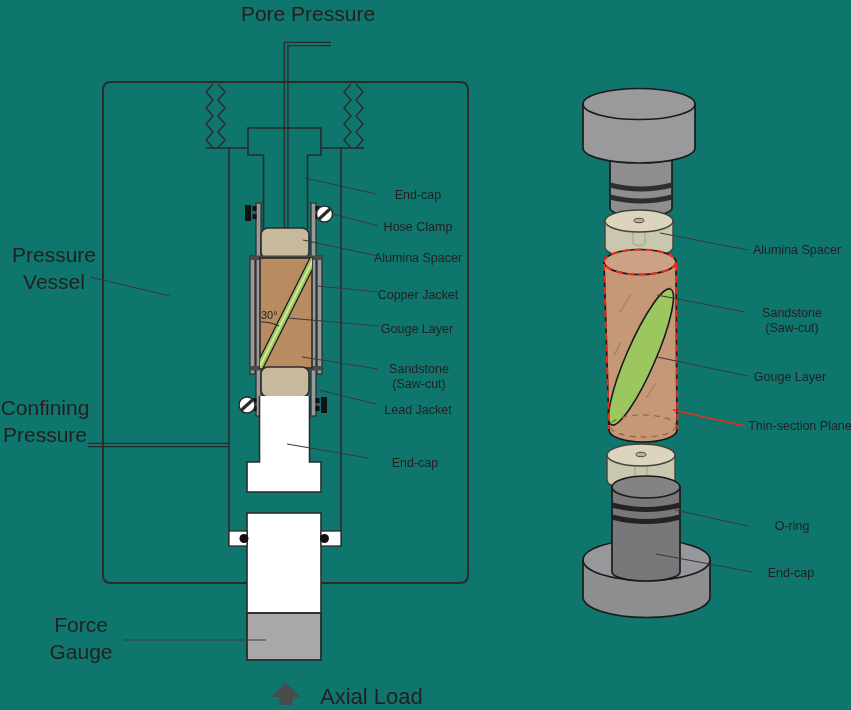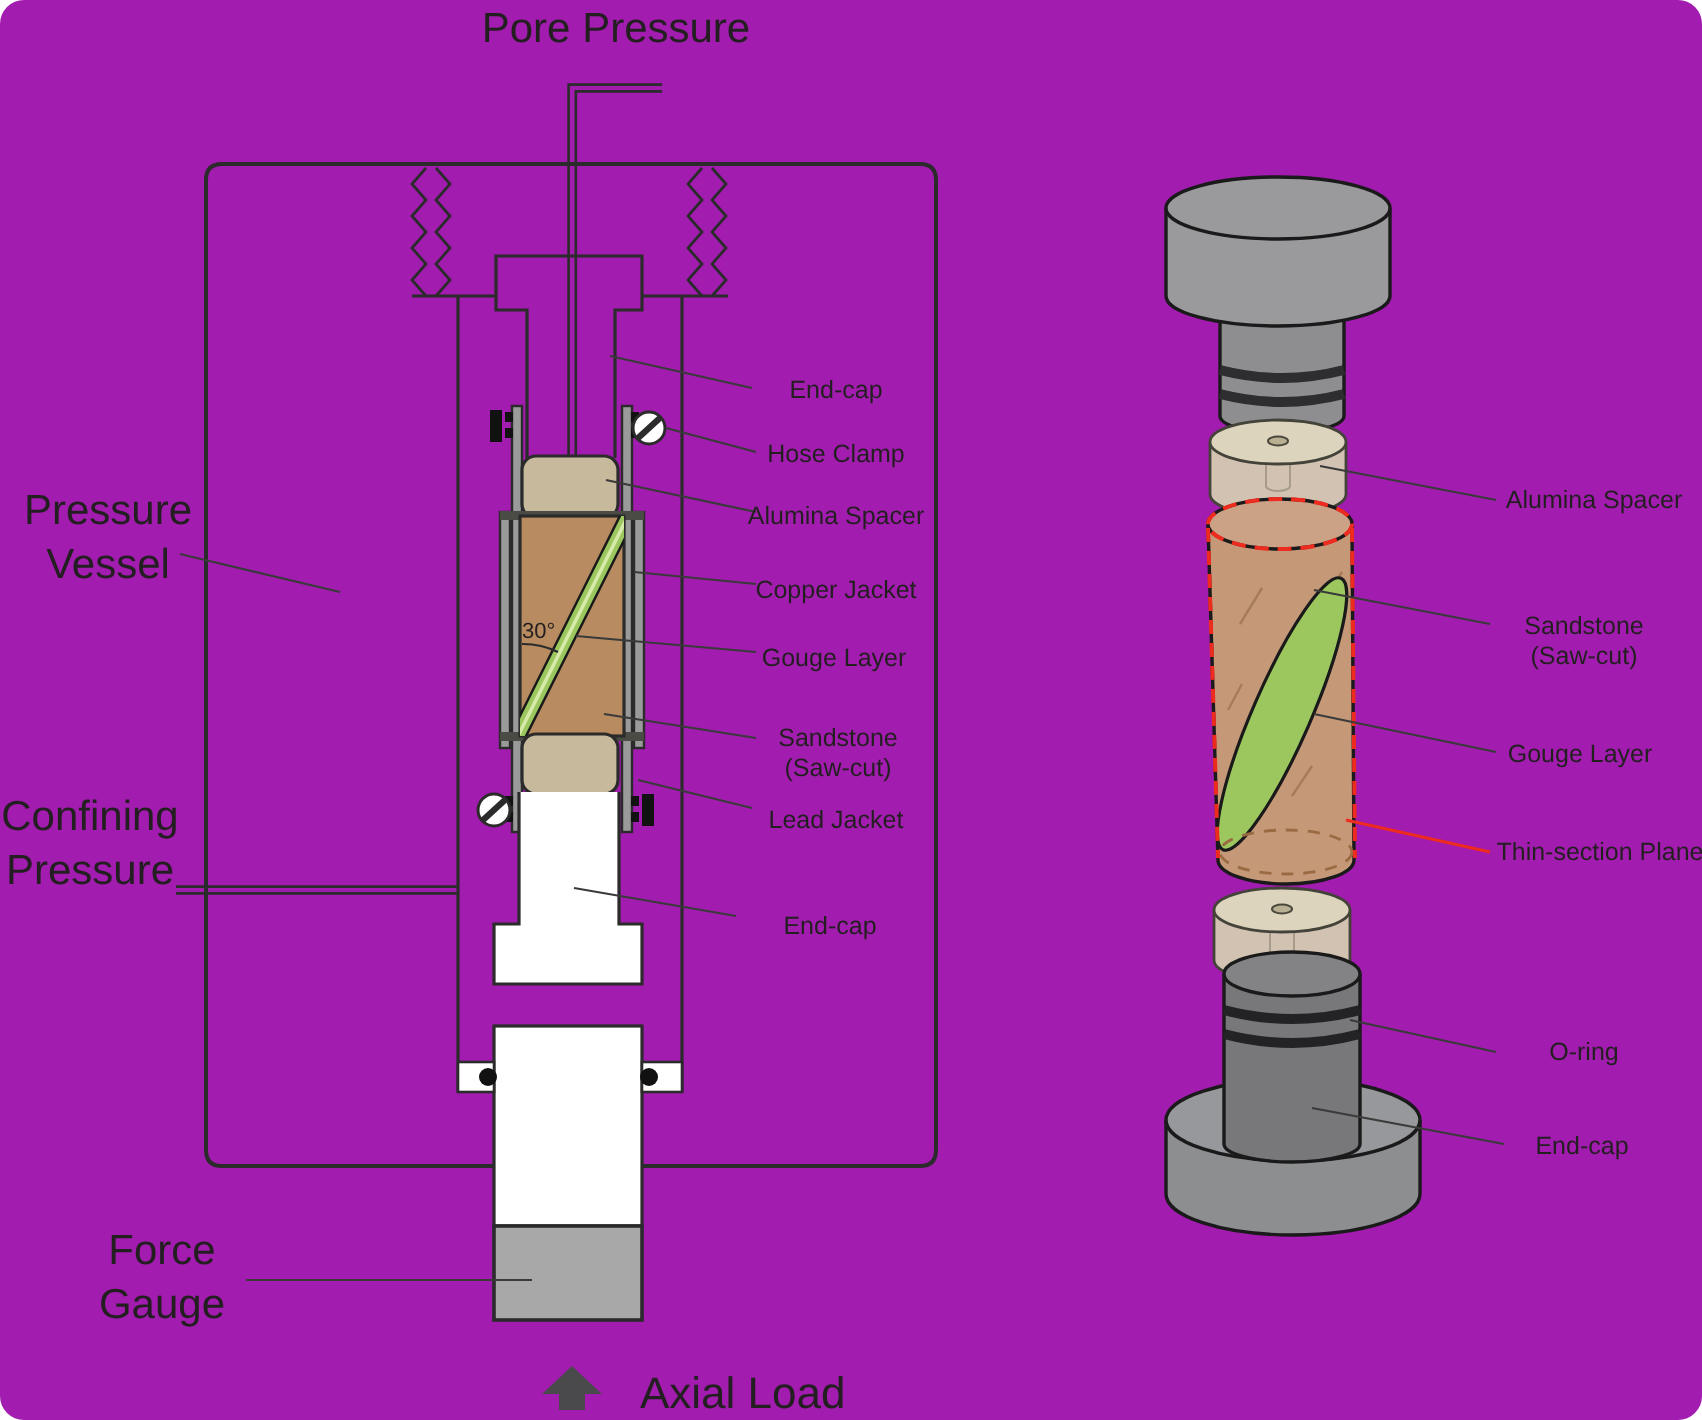--- a/index.html
+++ b/index.html
@@ -1,19 +1,18 @@
 <!DOCTYPE html>
 <html><head>
 <meta charset="utf-8">
 <style>
   html,body{margin:0;padding:0;background:#ffffff;}
   #stage{
-    position:relative;width:851px;height:710px;background:#a21caf;overflow:hidden;
+    position:relative;width:851px;height:710px;background:#0f766e;overflow:hidden;
     font-family:"Liberation Sans", sans-serif;
-    border-radius:12px;
   }
   svg text{
     font-family:"Liberation Sans", sans-serif;
     fill:#231f20;
   }
   .big-label{font-size:21px;}
   .part-label{font-size:12.5px;}
   .angle-label{font-size:11px;}
   .axial-label{font-size:22px;}
 </style>

